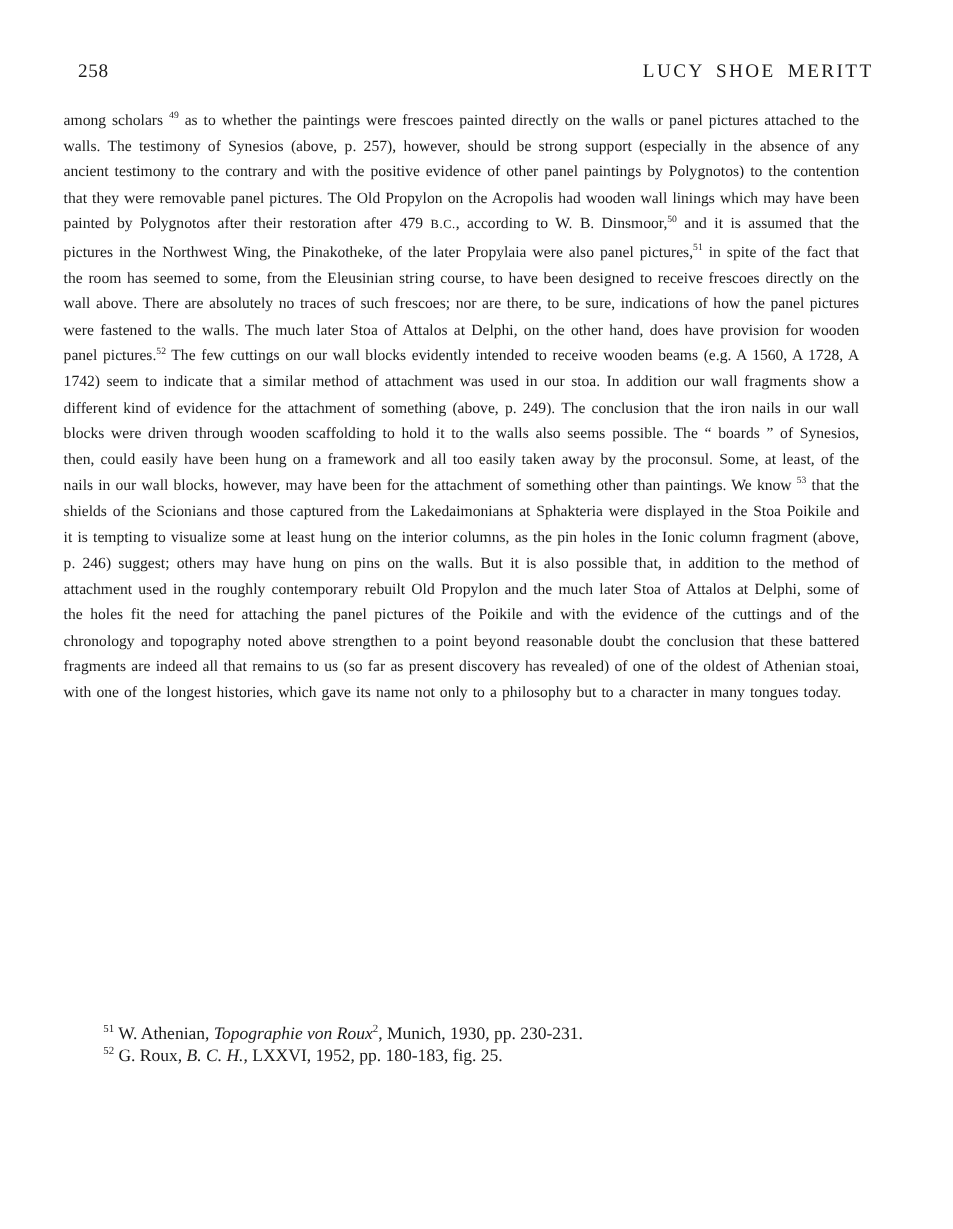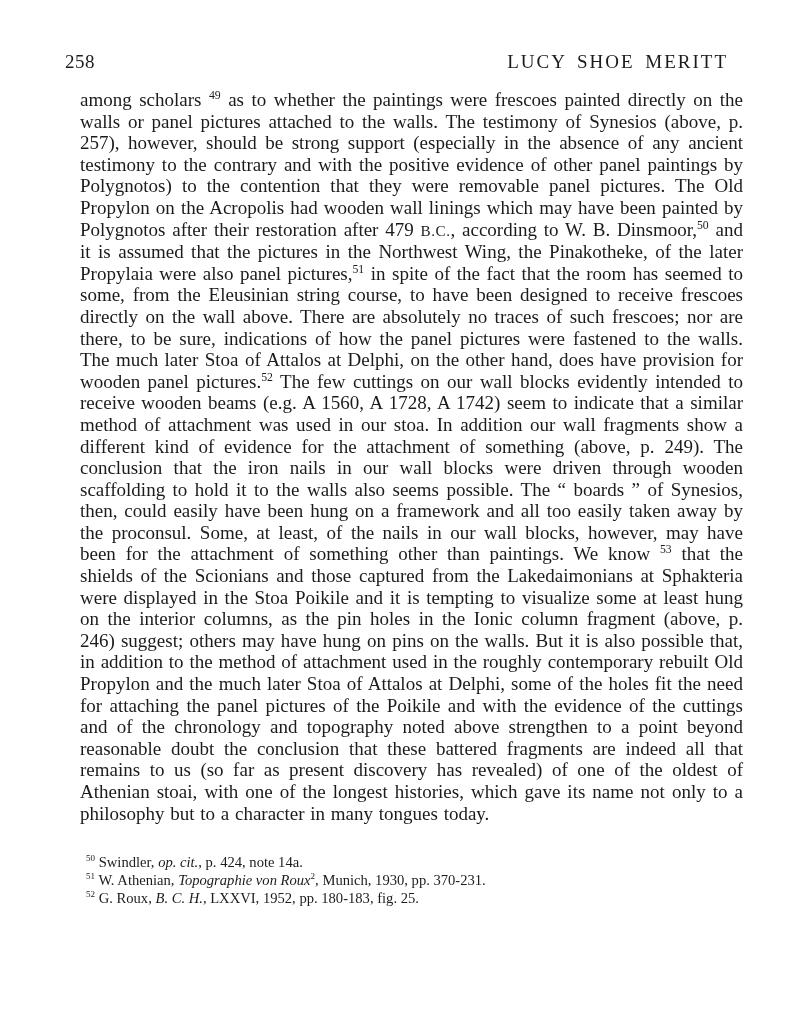--- a/index.html
+++ b/index.html
@@ -15,40 +15,40 @@
     font-family: "Liberation Serif", "DejaVu Serif", serif;
     color: #1b1b1b;
     overflow: hidden;
   }
   .header {
     position: absolute;
     top: 51px;
     left: 65px;
     width: 663px;
     height: 22px;
-    font-size: 19px;
+    font-size: 16px;
   }
   .page-number {
     position: absolute;
     left: 0;
     top: 0;
     letter-spacing: 0.5px;
   }
   .running-title {
     display: block;
     text-align: right;
     letter-spacing: 2px;
     word-spacing: 4px;
   }
   .body-text {
     position: absolute;
     top: 89px;
-    left: 80px;
+    left: 53px;
     width: 663px;
-    font-size: 19px;
+    font-size: 13px;
     line-height: 21.6px;
     text-align: justify;
     word-spacing: 1px;
   }
   sup {
     font-size: 0.62em;
     line-height: 0;
     vertical-align: super;
     letter-spacing: 0;
   }
@@ -78,18 +78,17 @@
 <div class="page">
 
   <div class="header">
     <span class="page-number">258</span>
     <span class="running-title">LUCY SHOE MERITT</span>
   </div>
 
   <div class="body-text"><span>among scholars </span><sup>49</sup><span> as to whether the paintings were frescoes painted directly on the walls or panel pictures attached to the walls.  The testimony of Synesios (above, p. 257), however, should be strong support (especially in the absence of any ancient testimony to the contrary and with the positive evidence of other panel paintings by Polygnotos) to the contention that they were removable panel pictures.  The Old Propylon on the Acropolis had wooden wall linings which may have been painted by Polygnotos after their restoration after 479 </span><span class="sc">B.C.</span><span>, according to W. B. Dinsmoor,</span><sup>50</sup><span> and it is assumed that the pictures in the Northwest Wing, the Pinakotheke, of the later Propylaia were also panel pictures,</span><sup>51</sup><span> in spite of the fact that the room has seemed to some, from the Eleusinian string course, to have been designed to receive frescoes directly on the wall above.  There are absolutely no traces of such frescoes; nor are there, to be sure, indications of how the panel pictures were fastened to the walls.  The much later Stoa of Attalos at Delphi, on the other hand, does have provision for wooden panel pictures.</span><sup>52</sup><span>  The few cuttings on our wall blocks evidently intended to receive wooden beams (e.g. A 1560, A 1728, A 1742) seem to indicate that a similar method of attachment was used in our stoa.  In addition our wall fragments show a different kind of evidence for the attachment of something (above, p. 249).  The conclusion that the iron nails in our wall blocks were driven through wooden scaffolding to hold it to the walls also seems possible.  The “ boards ” of Synesios, then, could easily have been hung on a framework and all too easily taken away by the proconsul.  Some, at least, of the nails in our wall blocks, however, may have been for the attachment of something other than paintings.  We know </span><sup>53</sup><span> that the shields of the Scionians and those captured from the Lakedaimonians at Sphakteria were displayed in the Stoa Poikile and it is tempting to visualize some at least hung on the interior columns, as the pin holes in the Ionic column fragment (above, p. 246) suggest; others may have hung on pins on the walls.  But it is also possible that, in addition to the method of attachment used in the roughly contemporary rebuilt Old Propylon and the much later Stoa of Attalos at Delphi, some of the holes fit the need for attaching the panel pictures of the Poikile and with the evidence of the cuttings and of the chronology and topography noted above strengthen to a point beyond reasonable doubt the conclusion that these battered fragments are indeed all that remains to us (so far as present discovery has revealed) of one of the oldest of Athenian stoai, with one of the longest histories, which gave its name not only to a philosophy but to a character in many tongues today.</span></div>
 
   <div class="footnotes">
-      <div class="footnote"><sup>50</sup> <span>Swindler, </span><em>op. cit.</em><span>, p. 424, note 14a.</span></div>
-      <div class="footnote"><sup>51</sup> <span>W. Athenian, </span><em>Topographie von Roux</em><sup>2</sup><span>, Munich, 1930, pp. 370-231.</span></div>
+      <div class="footnote"><sup>51</sup> <span>W. Athenian, </span><em>Topographie von Roux</em><sup>2</sup><span>, Munich, 1930, pp. 230-231.</span></div>
       <div class="footnote"><sup>52</sup> <span>G. Roux, </span><em>B. C. H.</em><span>, LXXVI, 1952, pp. 180-183, fig. 25.</span></div>
     </div>
 
 </div>
 
 </body></html>

